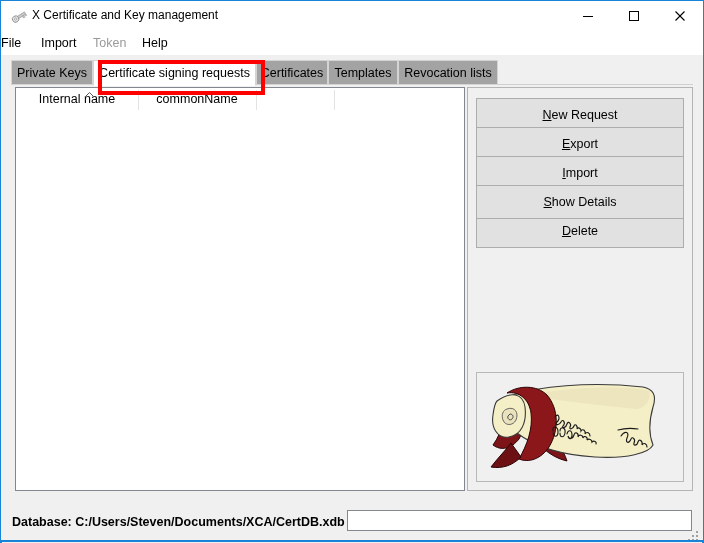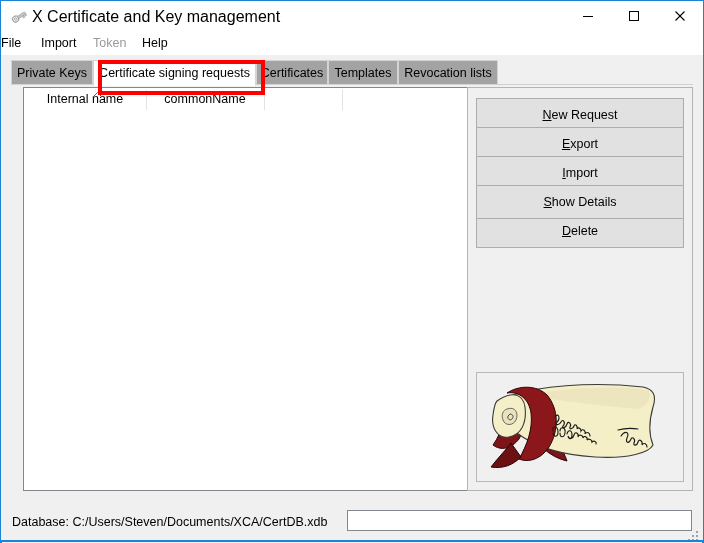--- a/index.html
+++ b/index.html
@@ -36,21 +36,21 @@
     background: #ffffff;
   }
   #title-icon {
     position: absolute;
     left: 9px; top: 7px;
     width: 18px; height: 18px;
   }
   #title-text {
     position: absolute;
     left: 31px; top: 7px;
-    font-size: 16px;
+    font-size: 12px;
     color: #000000;
     white-space: nowrap;
   }
   .winbtn {
     position: absolute;
     top: 0;
     width: 46px;
     height: 30px;
     display: flex;
     align-items: center;
@@ -133,21 +133,21 @@
     height: 35px;
     box-sizing: border-box;
     border: 4px solid #fe0000;
     pointer-events: none;
     z-index: 30;
   }
 
   
   #list-panel {
     position: absolute;
-    left: 21px; top: 32px;
+    left: 13px; top: 32px;
     width: 450px;
     height: 404px;
     box-sizing: border-box;
     border: 1px solid #828790;
     background: #be185d;
   }
   #list-header {
     position: absolute;
     left: 0; top: 0;
     width: 448px;
@@ -238,20 +238,21 @@
     width: 700px;
     height: 40px;
     background: #f0f0f0;
   }
   #db-label {
     position: absolute;
     left: 10px; top: 12px;
     font-size: 12.5px;
     color: #000000;
     white-space: nowrap;
+    font-weight: bold;
   }
   #status-field {
     position: absolute;
     left: 345px; top: 7px;
     width: 345px;
     height: 21px;
     box-sizing: border-box;
     border: 1px solid #828790;
     background: #ffffff;
   }

